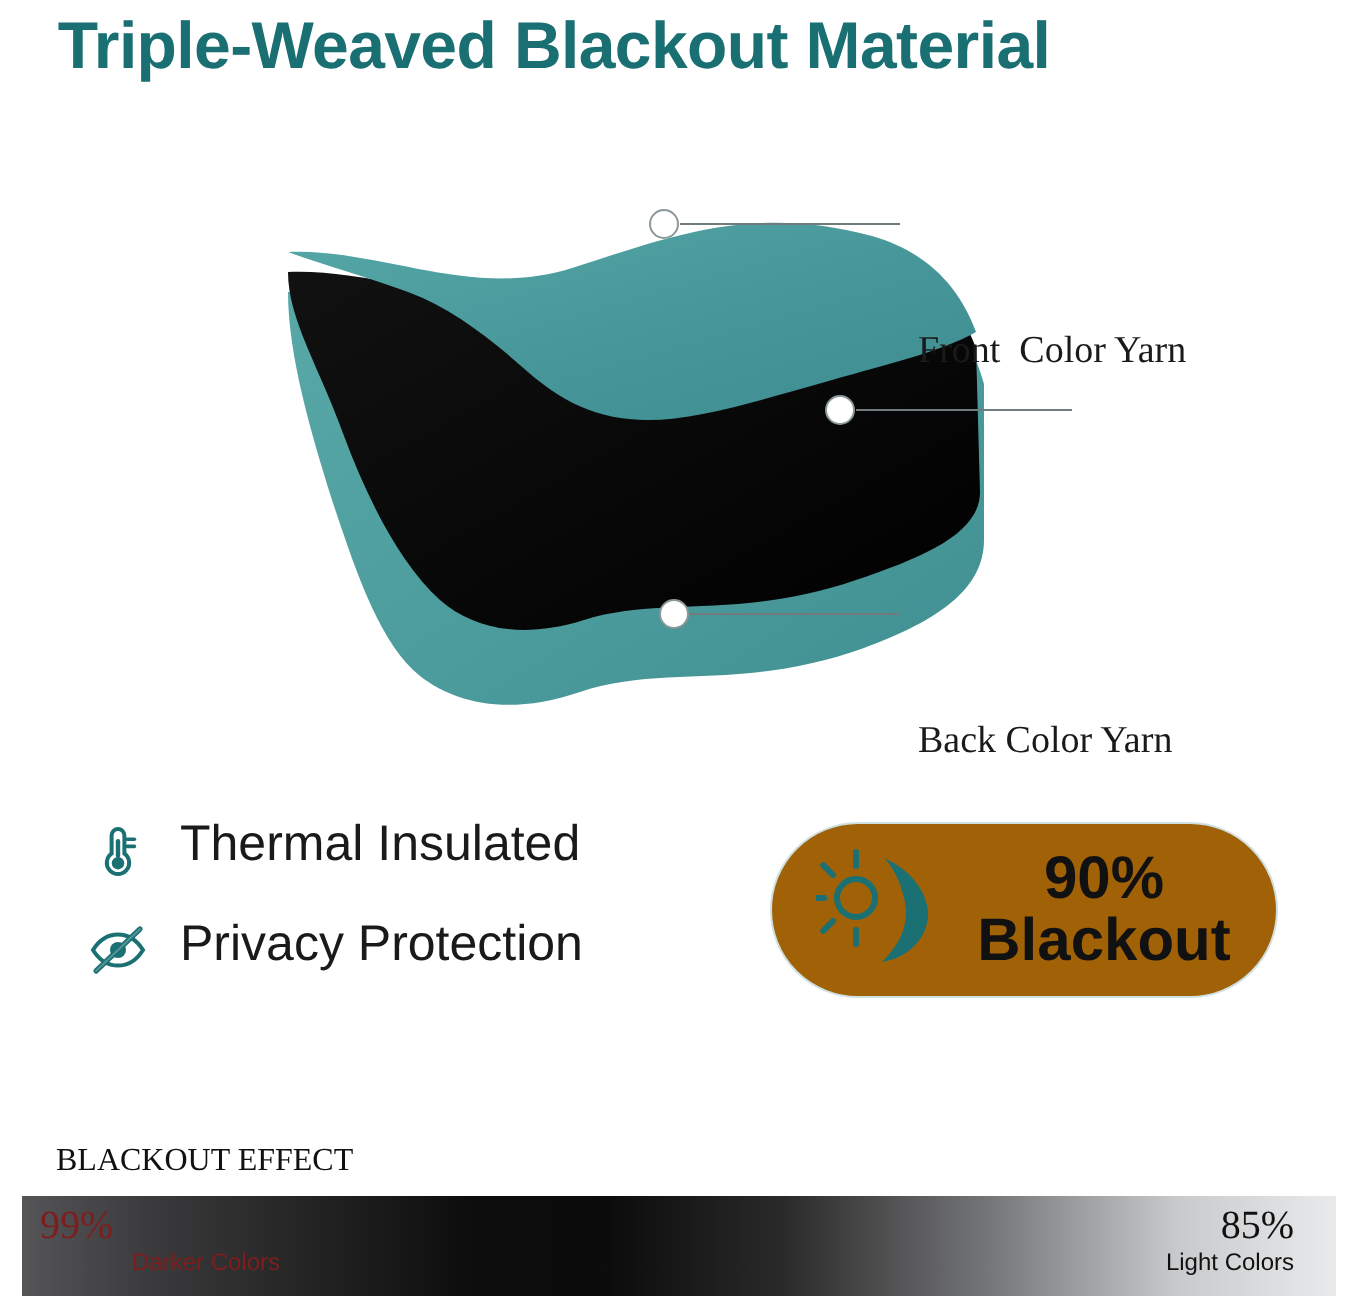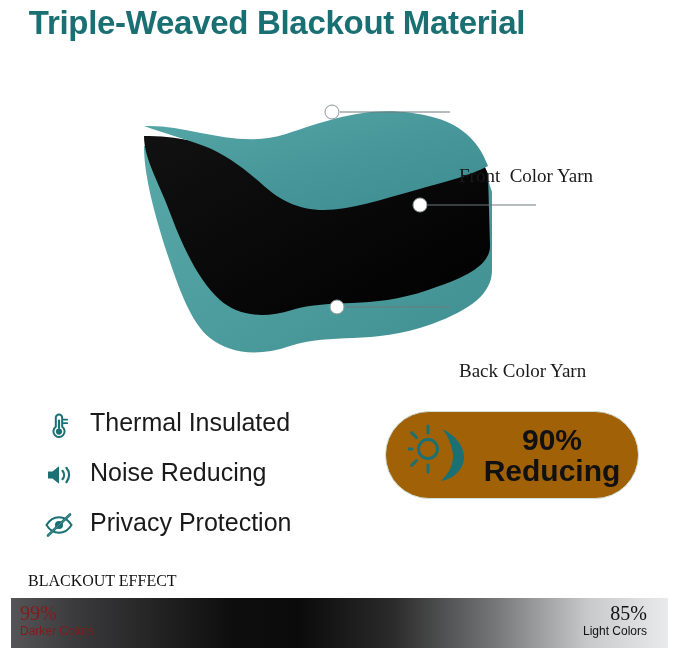--- a/index.html
+++ b/index.html
@@ -155,20 +155,21 @@
   }
   .grad-pct {
     font-family: "Liberation Serif", serif;
     font-size: 20px;
     line-height: 1.15;
   }
   .grad-sub {
     font-family: "Liberation Sans", sans-serif;
     font-size: 12px;
     line-height: 1.15;
+    margin-left: 46px;
   }
 </style>
 </head>
 <body>
 
 <div id="title">Triple-Weaved Blackout Material</div>
 
 <div id="diagram">
 
   <svg width="679" height="300" viewBox="0 0 679 300">
@@ -223,30 +224,20 @@
         <path d="M15 4.5a3.2 3.2 0 0 1 3.2 3.2v9.1a5.6 5.6 0 1 1-6.4 0V7.7A3.2 3.2 0 0 1 15 4.5z" fill="none" stroke="#1a7073" stroke-width="2"></path>
         <circle cx="15" cy="21.6" r="3.1" fill="#1a7073"></circle>
         <rect x="13.9" y="9.5" width="2.2" height="9.5" rx="1.1" fill="#1a7073"></rect>
         <line x1="19.6" y1="9.6" x2="23.2" y2="9.6" stroke="#1a7073" stroke-width="1.8" stroke-linecap="round"></line>
         <line x1="19.6" y1="13.2" x2="23.2" y2="13.2" stroke="#1a7073" stroke-width="1.8" stroke-linecap="round"></line>
       </svg>
     </span>
     <span class="feature-text">Thermal Insulated</span>
   </div>
 
-  <div class="feature-row">
-    <span class="feature-icon">
-      <svg width="32" height="30" viewBox="0 0 32 30">
-        <path d="M5 11.5h4.5L16 6.2v17.6l-6.5-5.3H5z" fill="#1a7073"></path>
-        <path d="M19.5 10.8a6.4 6.4 0 0 1 0 8.4" fill="none" stroke="#1a7073" stroke-width="2.2" stroke-linecap="round"></path>
-        <path d="M23.4 7.8a11 11 0 0 1 0 14.4" fill="none" stroke="#1a7073" stroke-width="2.2" stroke-linecap="round"></path>
-      </svg>
-    </span>
-    <span class="feature-text">Noise Reducing</span>
-  </div>
 
   <div class="feature-row">
     <span class="feature-icon">
       <svg width="32" height="30" viewBox="0 0 32 30">
         <path d="M3.5 15c3.2-5.2 7.5-7.8 12.5-7.8S25.3 9.8 28.5 15c-3.2 5.2-7.5 7.8-12.5 7.8S6.7 20.2 3.5 15z" fill="none" stroke="#1a7073" stroke-width="2"></path>
         <circle cx="16" cy="15" r="4" fill="#1a7073"></circle>
         <line x1="5" y1="25.5" x2="27" y2="4.5" stroke="#1a7073" stroke-width="2.6" stroke-linecap="round"></line>
         <line x1="5" y1="25.5" x2="27" y2="4.5" stroke="#ffffff" stroke-width="1" stroke-linecap="round" opacity="0.25"></line>
       </svg>
     </span>
@@ -263,21 +254,21 @@
         <line x1="4" y1="26" x2="-3" y2="26"></line>
         <line x1="8.5" y1="37.5" x2="3.6" y2="42.4"></line>
         <line x1="20" y1="42" x2="20" y2="49"></line>
       </g>
       <circle cx="20" cy="26" r="9.5" fill="none" stroke="#1a7073" stroke-width="3"></circle>
       <path d="M34 6 C48 12 56 24 56 34 C56 46 46 56 33 58 C43 48 47 38 44 26 C42 17 38 10 34 6 Z" fill="#1a7073"></path>
     </svg>
   </span>
   <span id="badge-text">
     <div id="badge-pct">90%</div>
-    <div id="badge-word">Reducing</div>
+    <div id="badge-word">Blackout</div>
   </span>
 </div>
 
 <div id="effect-title">BLACKOUT EFFECT</div>
 <div id="gradient-bar"></div>
 <div id="grad-left">
   <div class="grad-pct">99%</div>
   <div class="grad-sub">Darker Colors</div>
 </div>
 <div id="grad-right">

